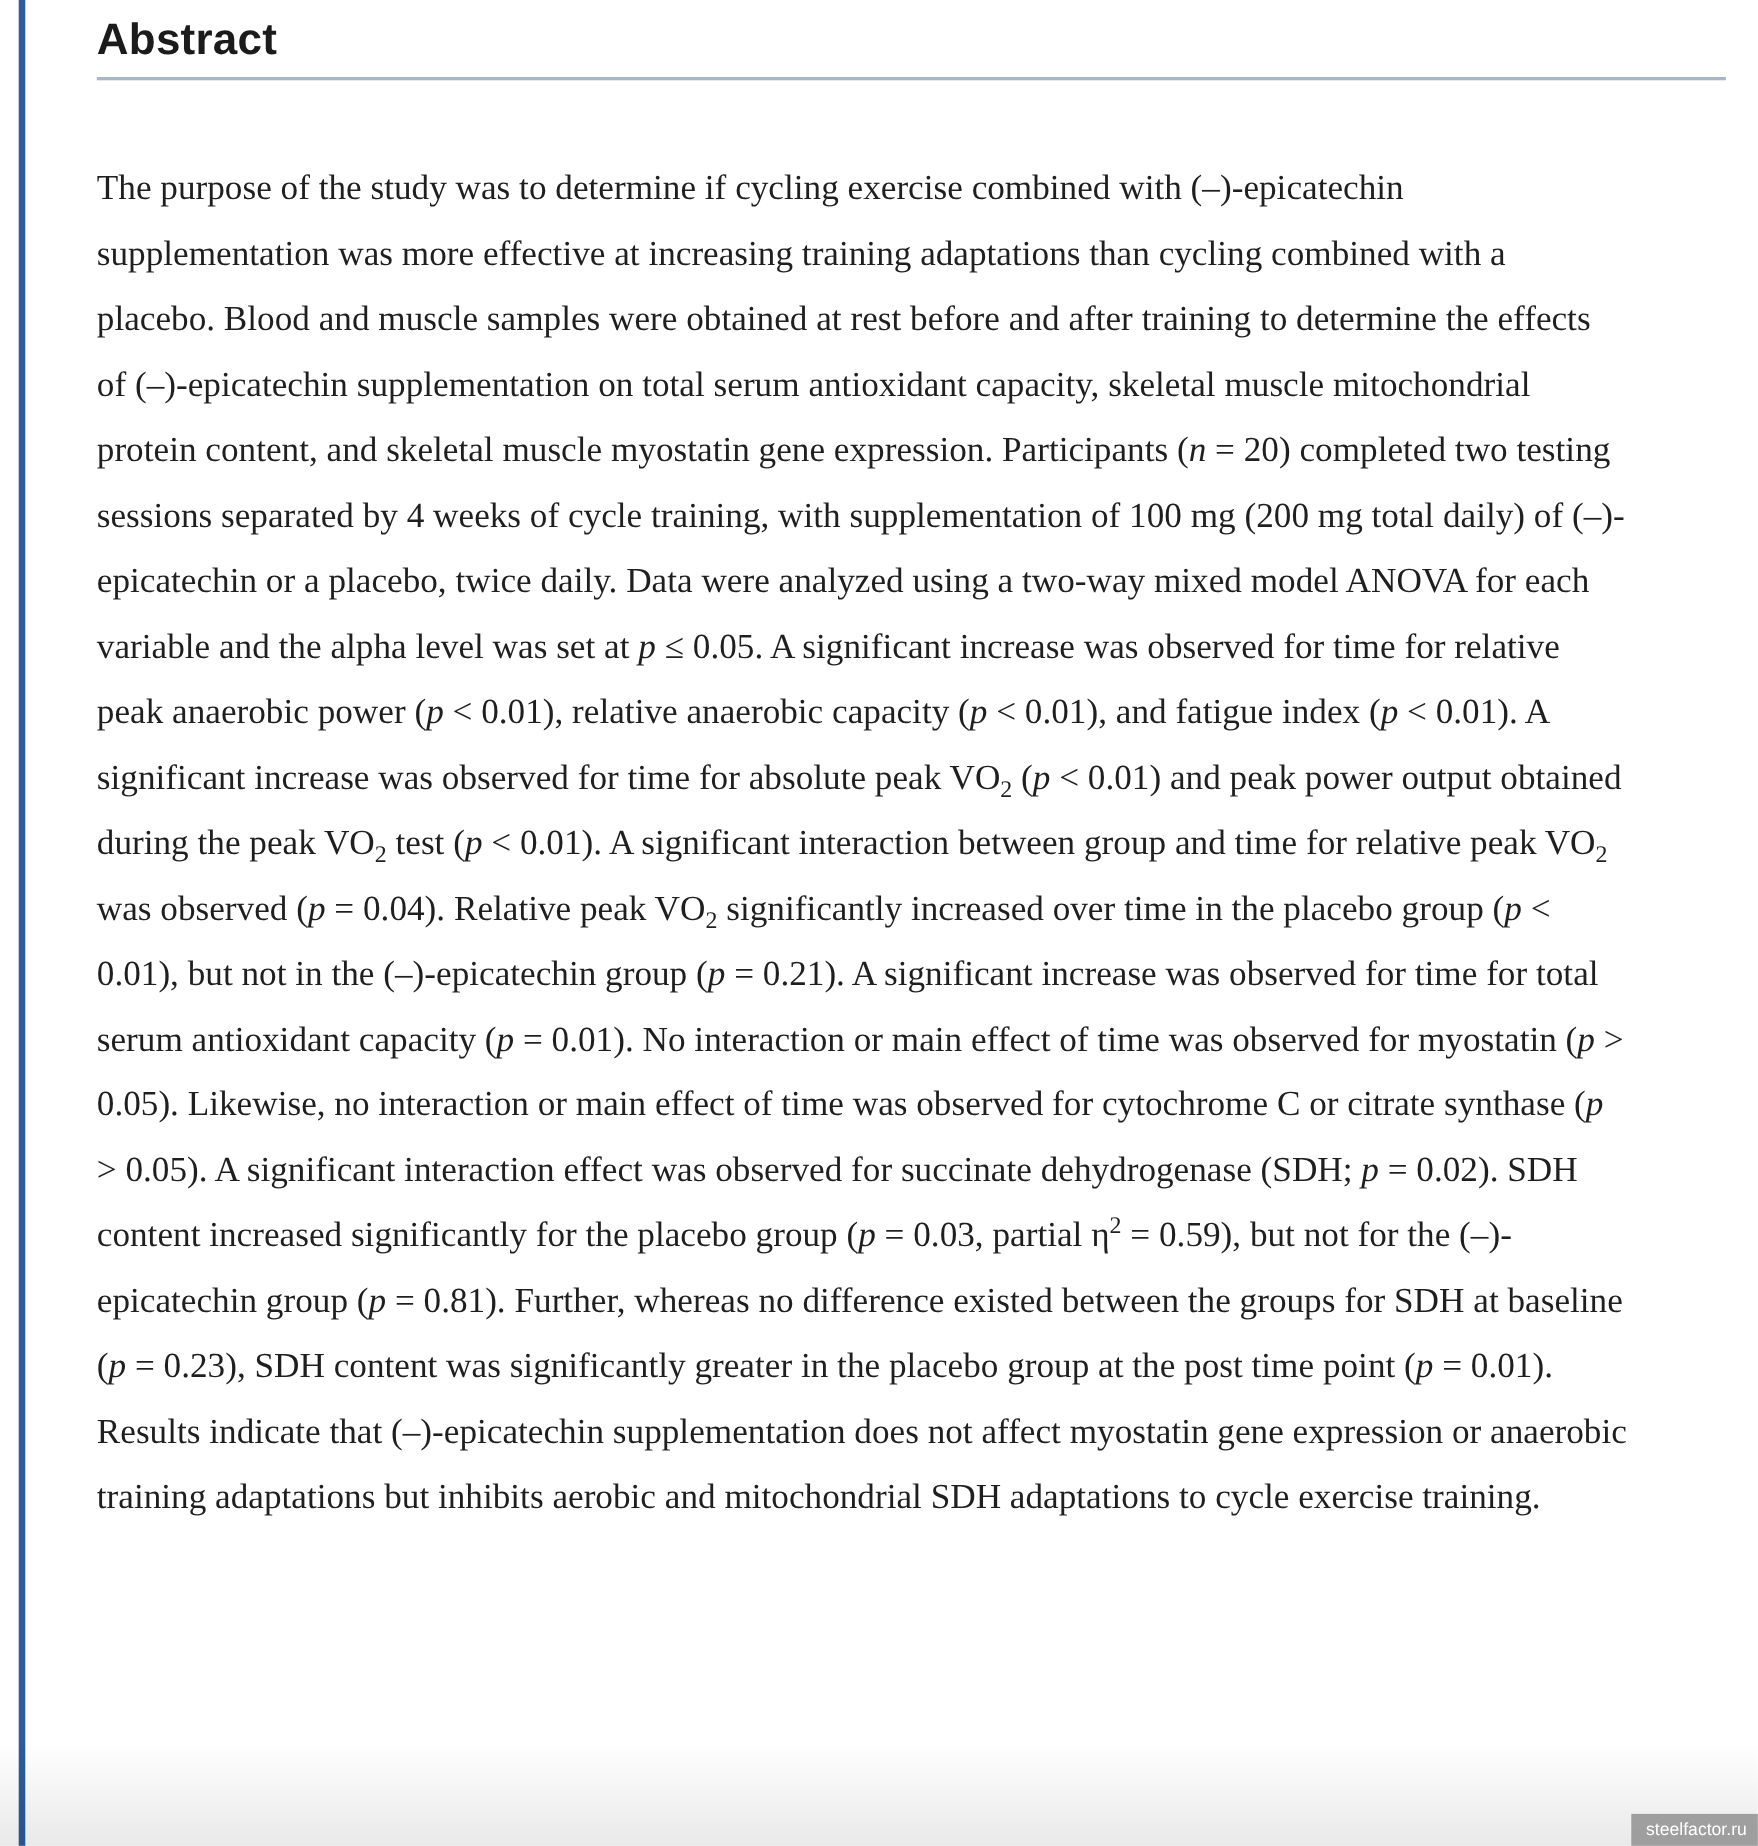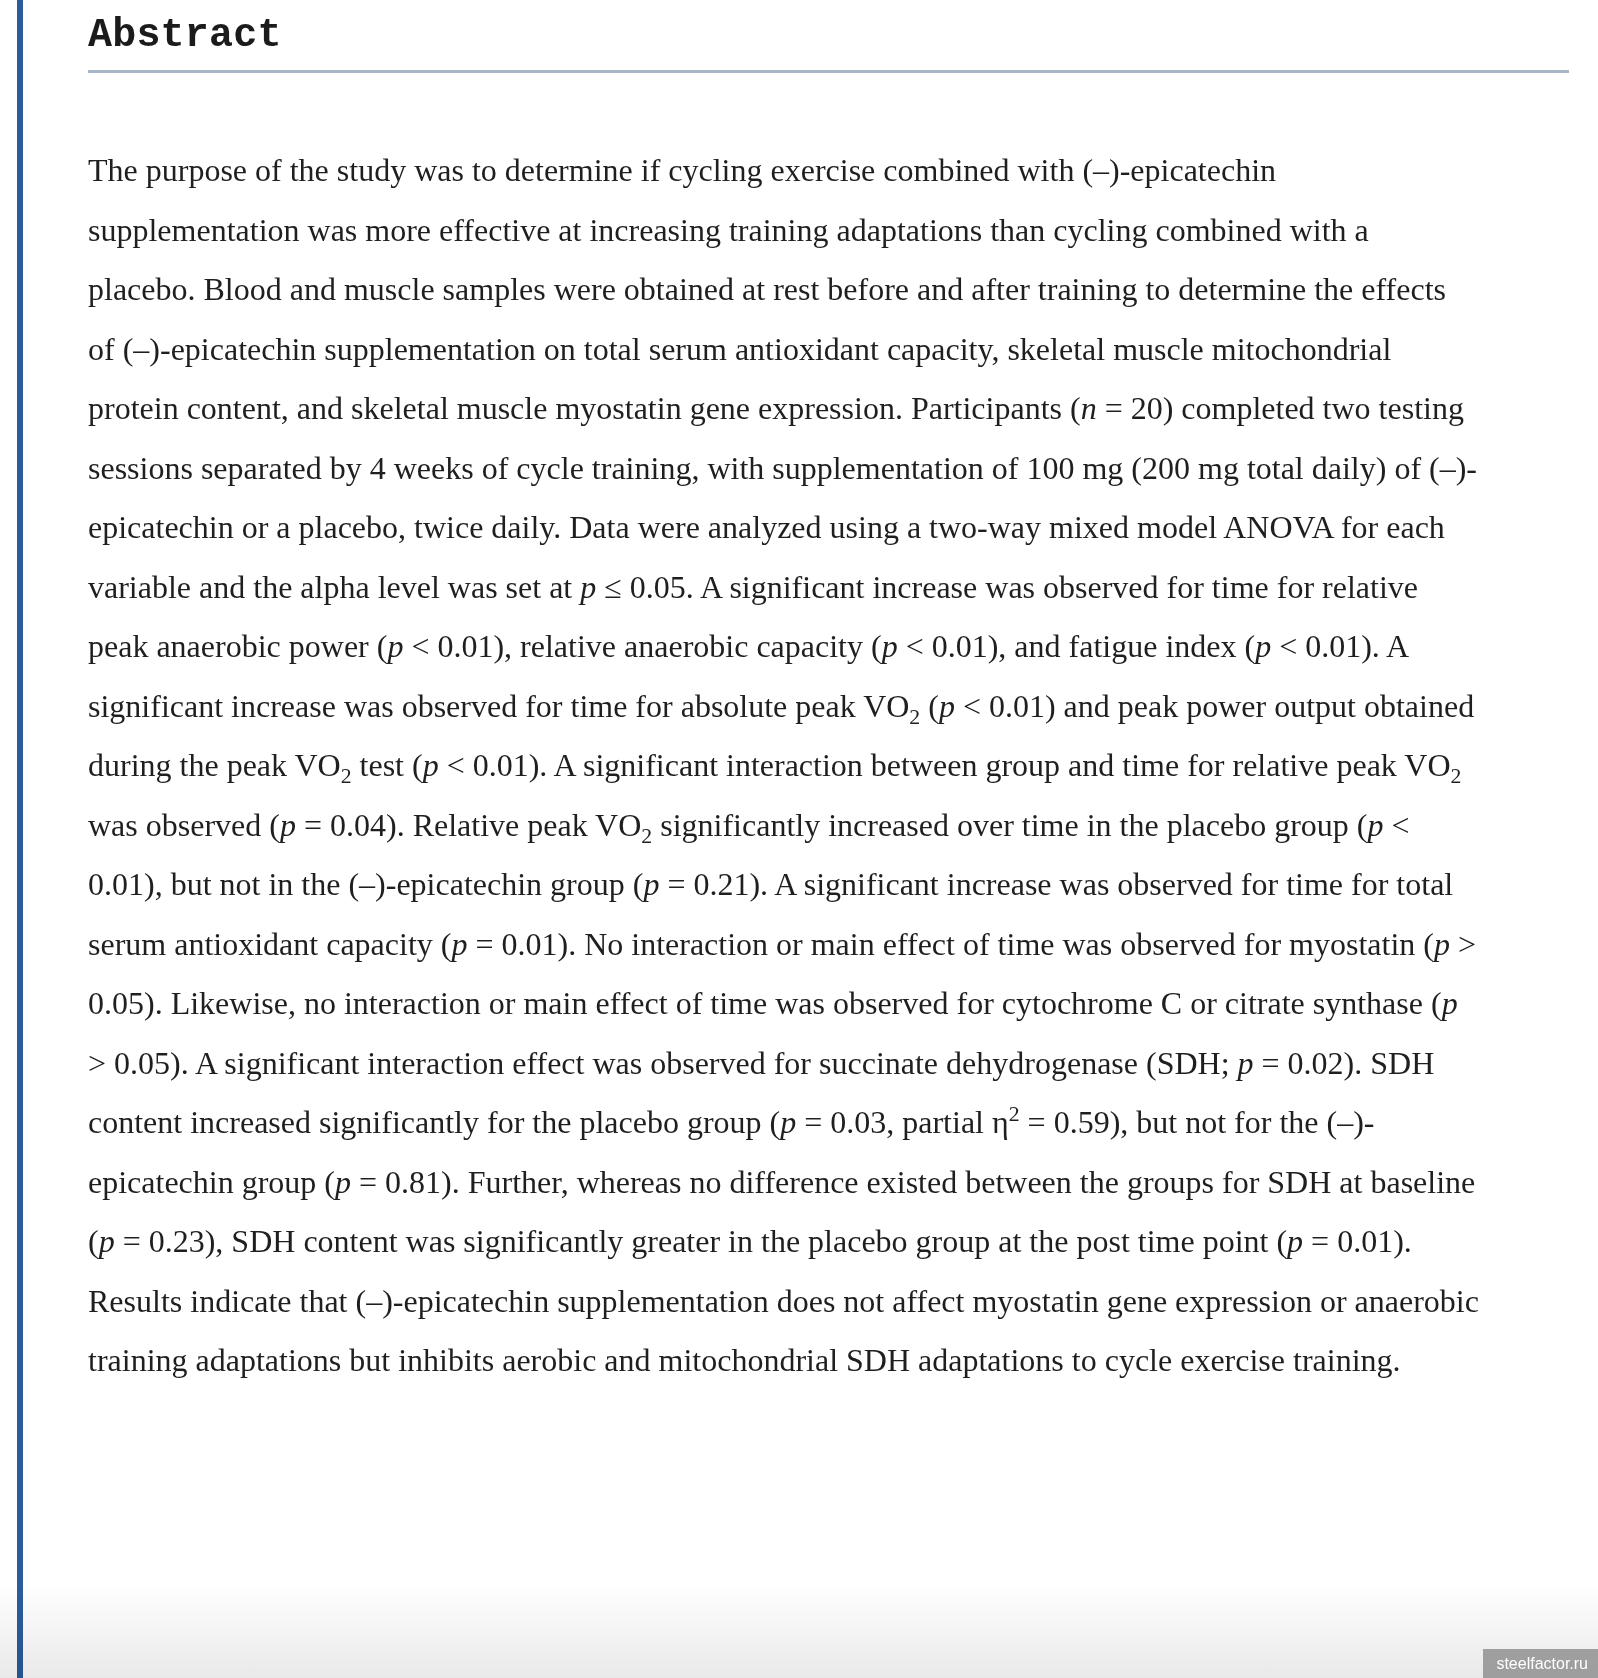--- a/index.html
+++ b/index.html
@@ -23,21 +23,21 @@
     background: #2b5c9b;
   }
   .content {
     position: absolute;
     left: 88px;
     top: 14px;
     width: 1481px;
   }
   .section-heading {
     margin: 0;
-    font-family: Liberation Mono, monospace;
+    font-family: Liberation Sans, sans-serif;
     font-size: 40px;
     font-weight: 600;
     letter-spacing: 0.2px;
     color: #1b1b1b;
     line-height: 1.1;
   }
   .heading-divider {
     margin-top: 12px;
     width: 1481px;
     height: 3px;

